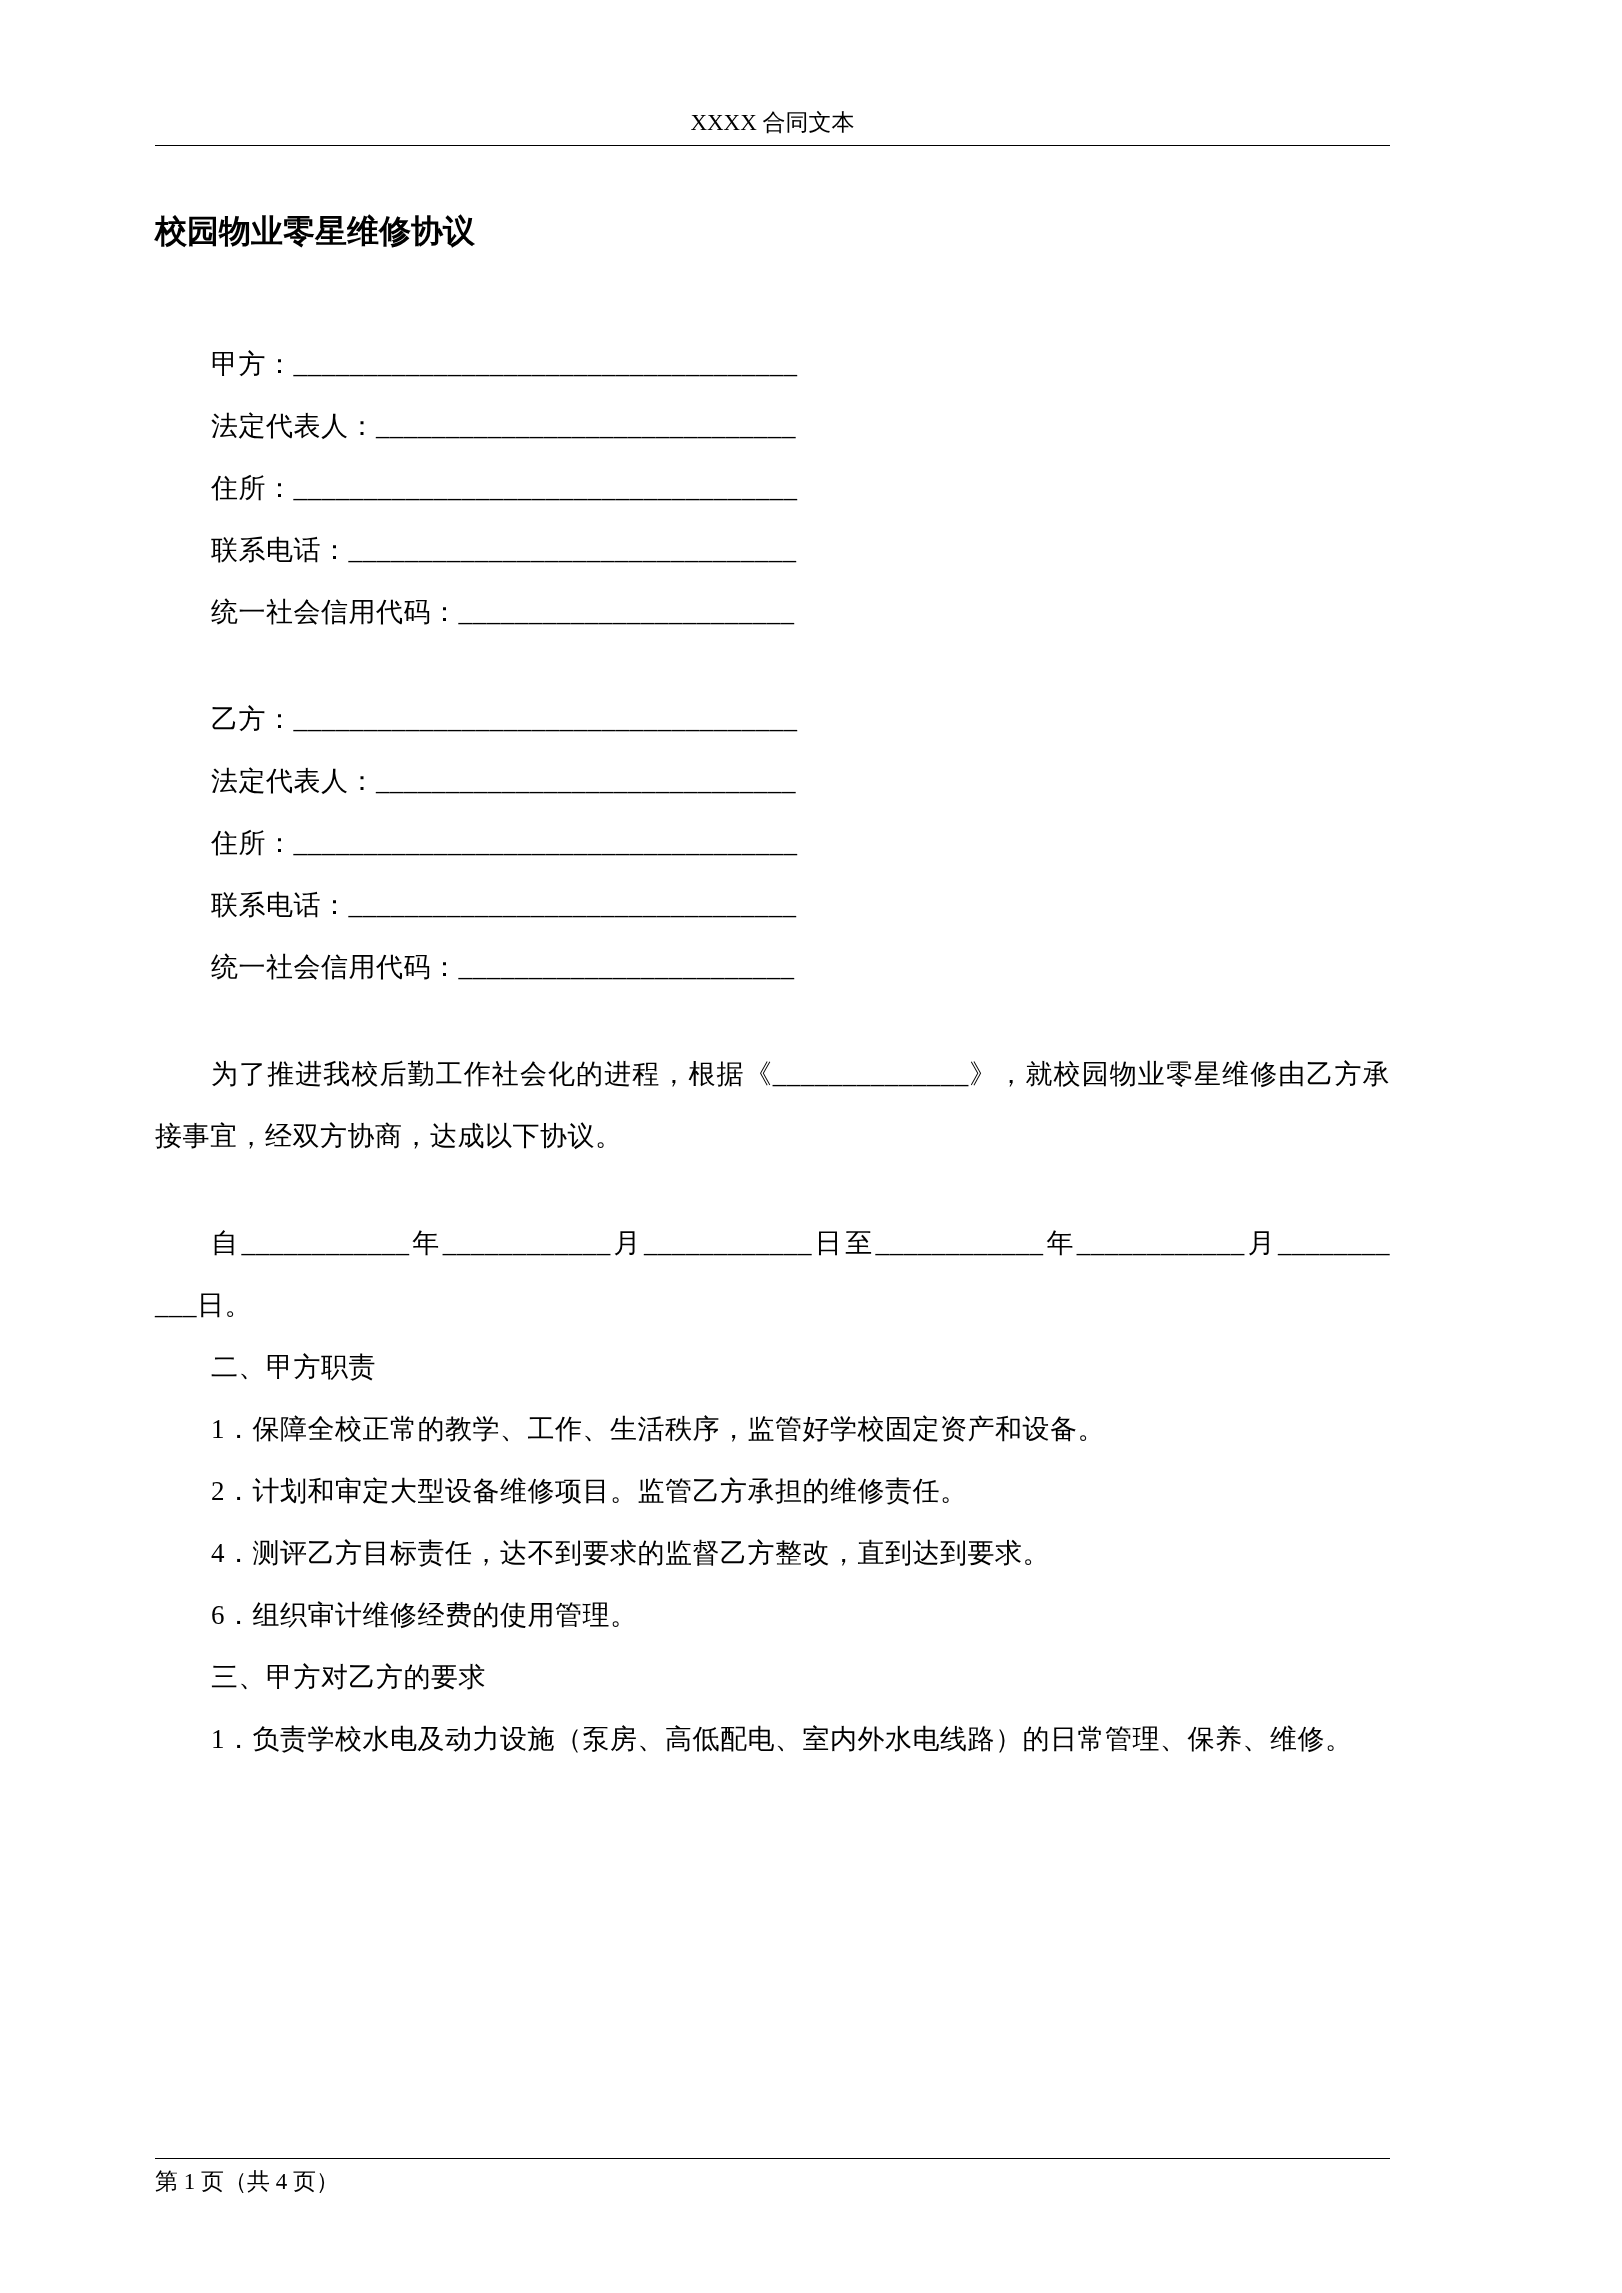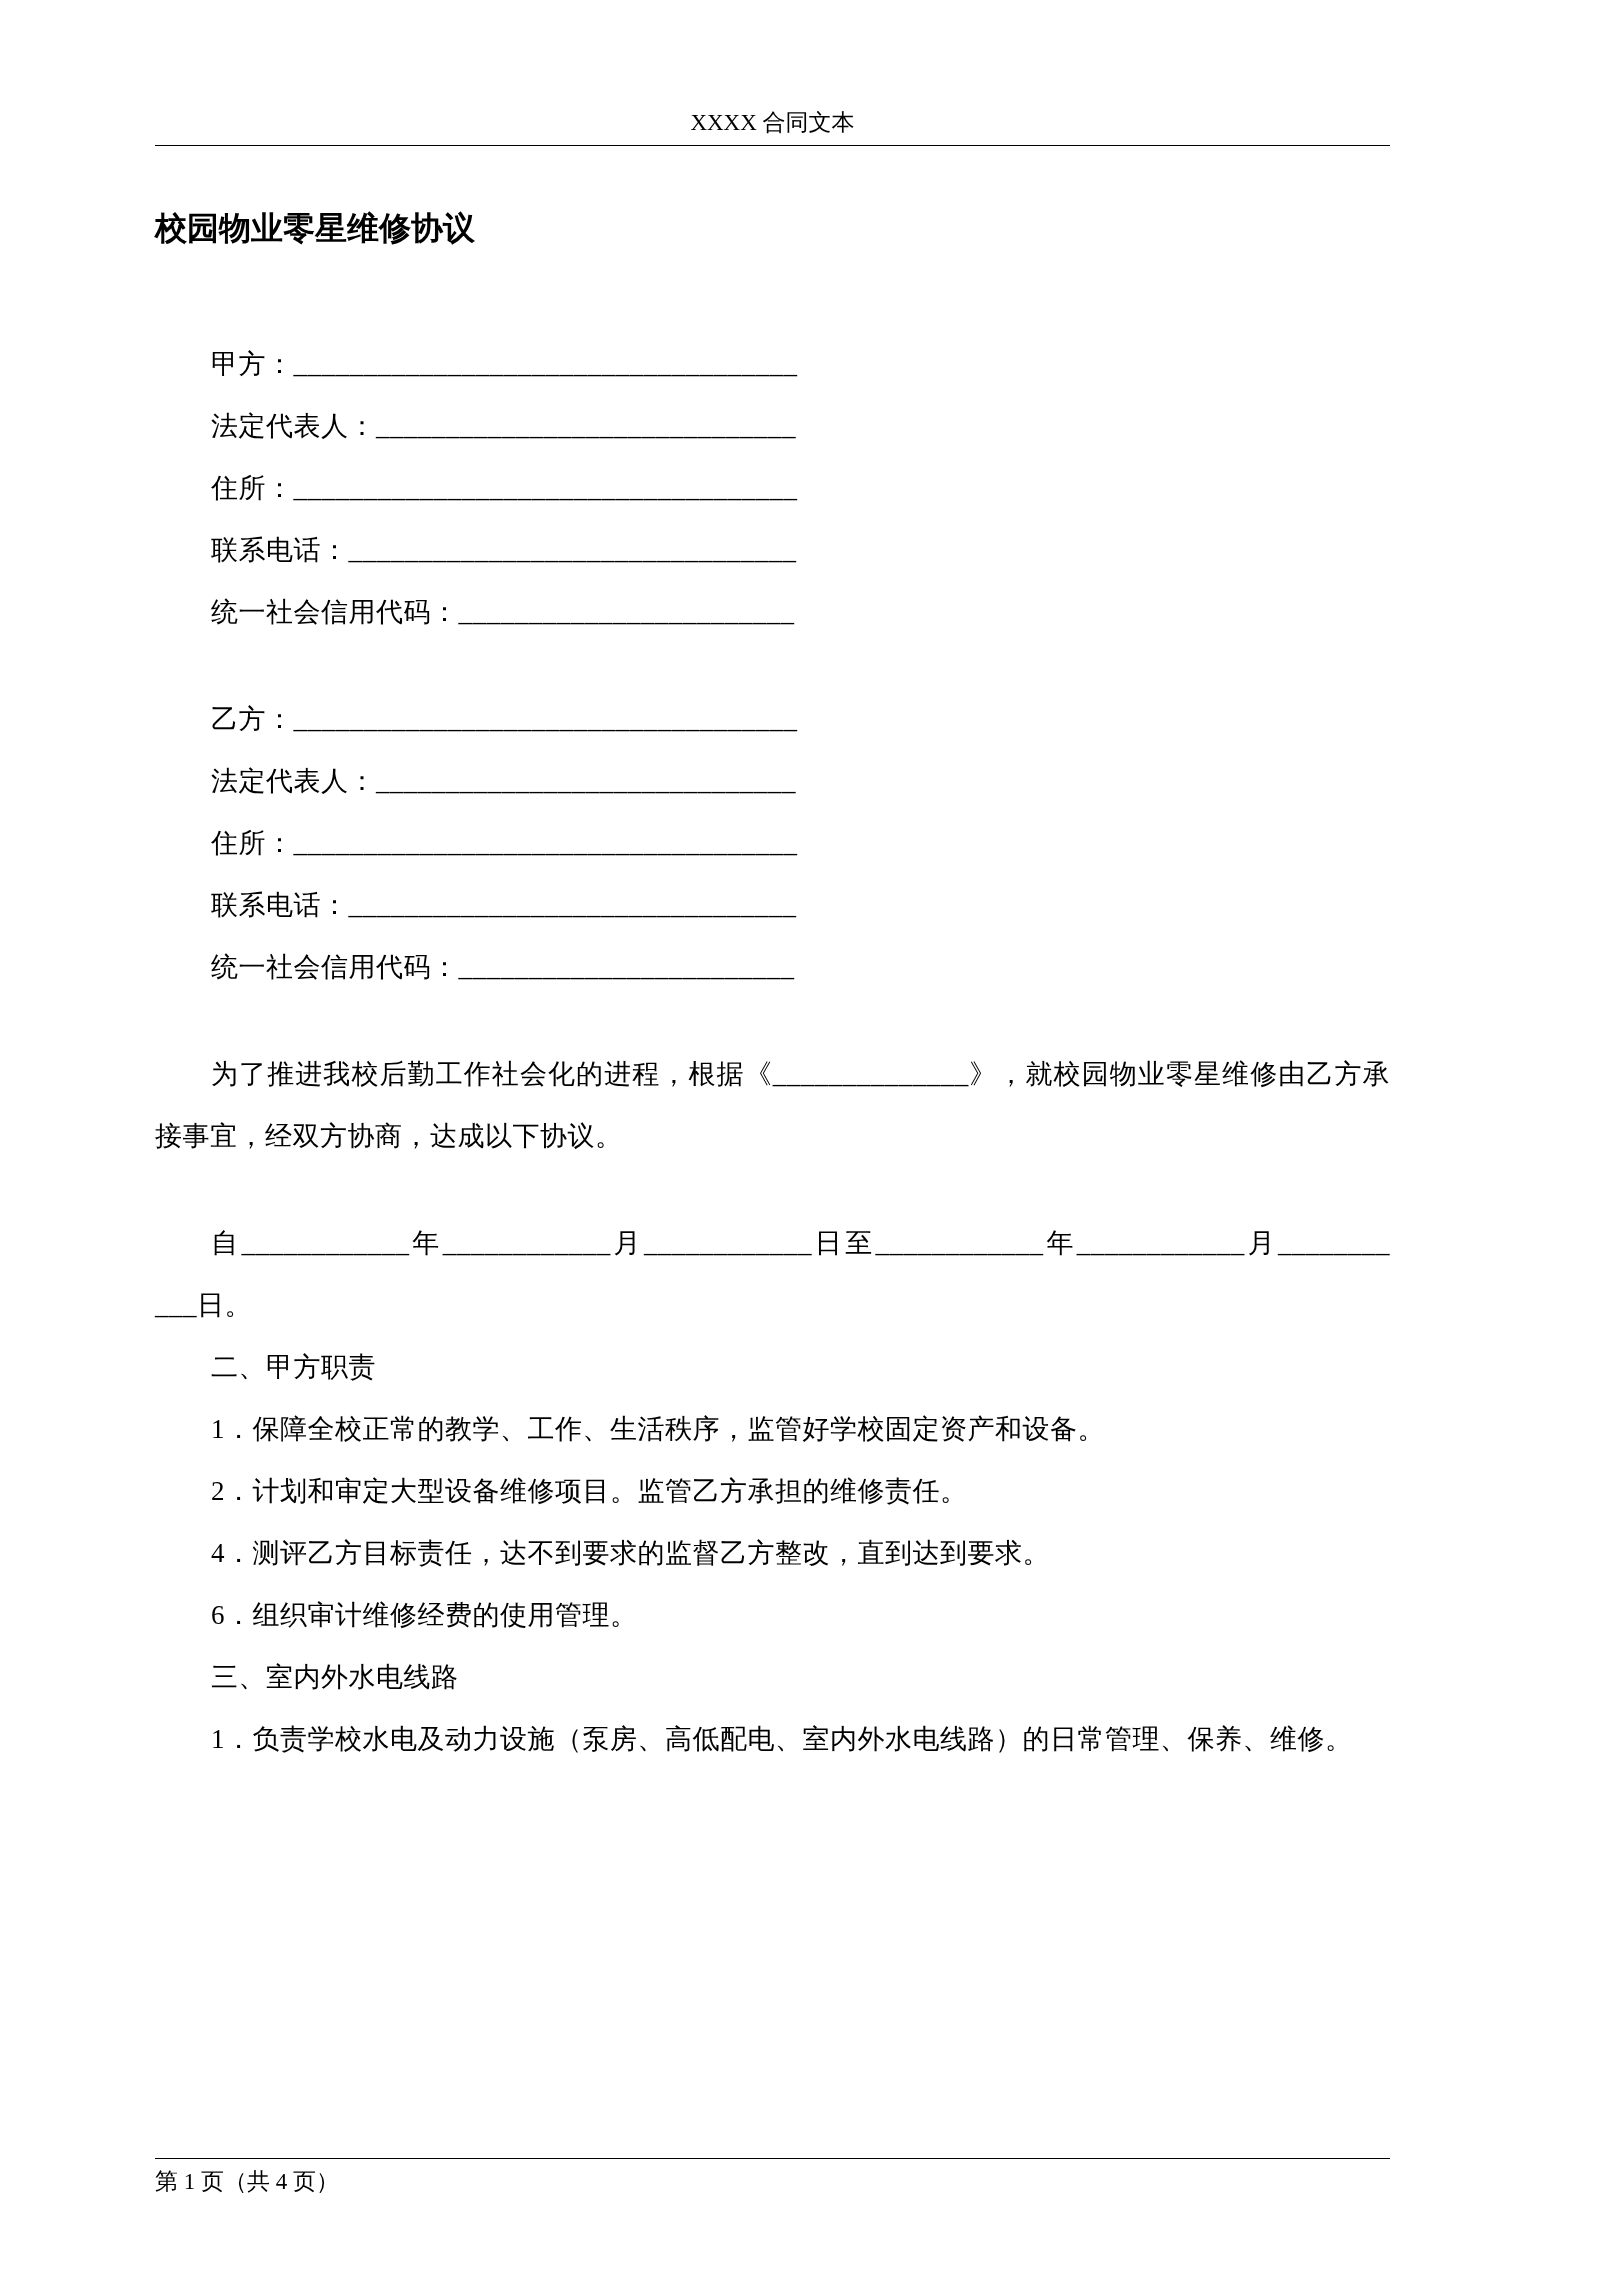--- a/index.html
+++ b/index.html
@@ -41,21 +41,21 @@
 
   .content {
     position: absolute;
     top: 147px;
     left: 155px;
     right: 155px;
   }
 
   .doc-title {
     margin: 64px 0 82px 0;
-    font-family: Liberation Mono, monospace;
+    font-family: Liberation Serif, serif;
     font-weight: bold;
     font-size: 32px;
     line-height: 40px;
     color: #000000;
   }
 
   .para {
     margin: 0;
     font-size: 27px;
     line-height: 62px;
@@ -98,21 +98,21 @@
         <p class="para t-gap"></p>
         <p class="para t-para">为了推进我校后勤工作社会化的进程，根据《______________》，就校园物业零星维修由乙方承接事宜，经双方协商，达成以下协议。</p>
         <p class="para t-gap"></p>
         <p class="para t-fill">自____________年____________月____________日至____________年____________月________</p>
         <p class="para t-cont">___日。</p>
         <p class="para t-heading">二、甲方职责</p>
         <p class="para t-item">1．保障全校正常的教学、工作、生活秩序，监管好学校固定资产和设备。</p>
         <p class="para t-item">2．计划和审定大型设备维修项目。监管乙方承担的维修责任。</p>
         <p class="para t-item">4．测评乙方目标责任，达不到要求的监督乙方整改，直到达到要求。</p>
         <p class="para t-item">6．组织审计维修经费的使用管理。</p>
-        <p class="para t-heading">三、室内外水电线路</p>
+        <p class="para t-heading">三、甲方对乙方的要求</p>
         <p class="para t-item">1．负责学校水电及动力设施（泵房、高低配电、室内外水电线路）的日常管理、保养、维修。</p>
       </main>
 
   </div>
 
   <footer class="page-footer">
     <span>第 1 页（共 4 页）</span>
   </footer>
 
 </div>

